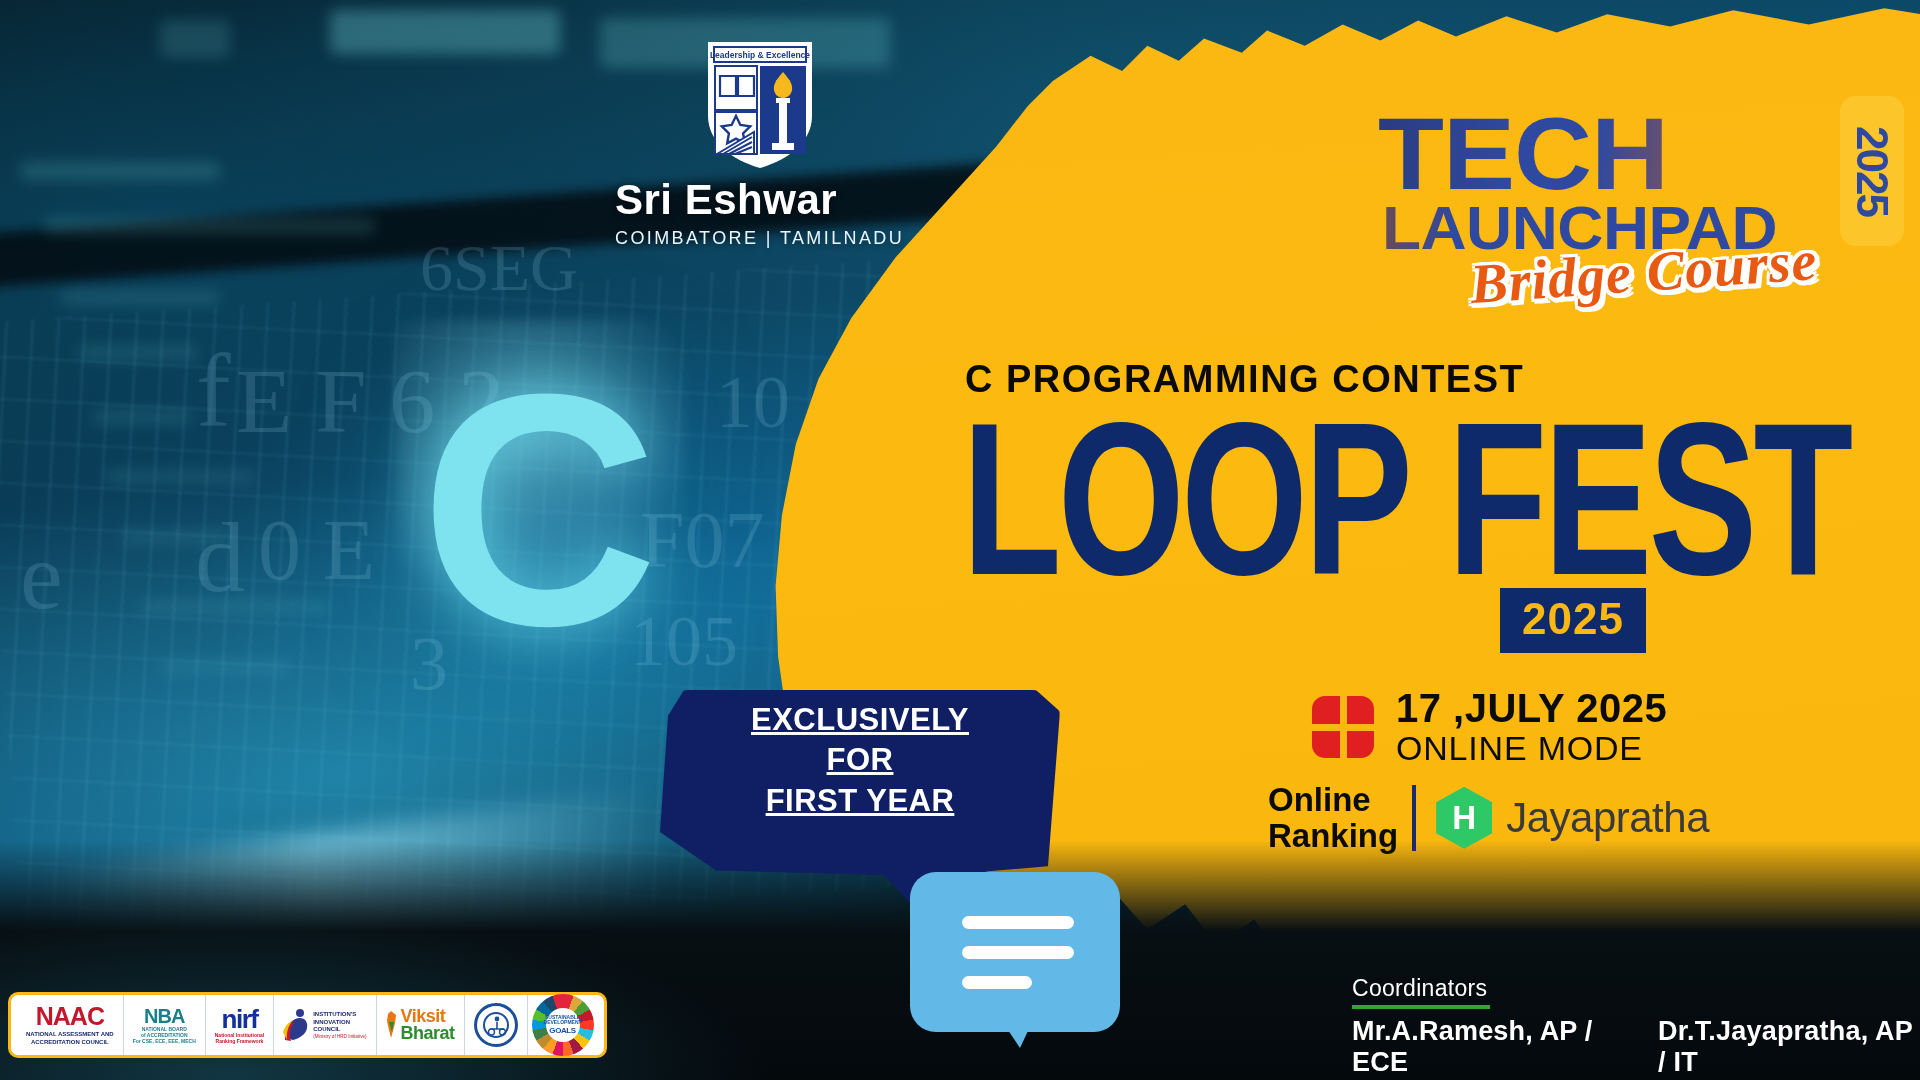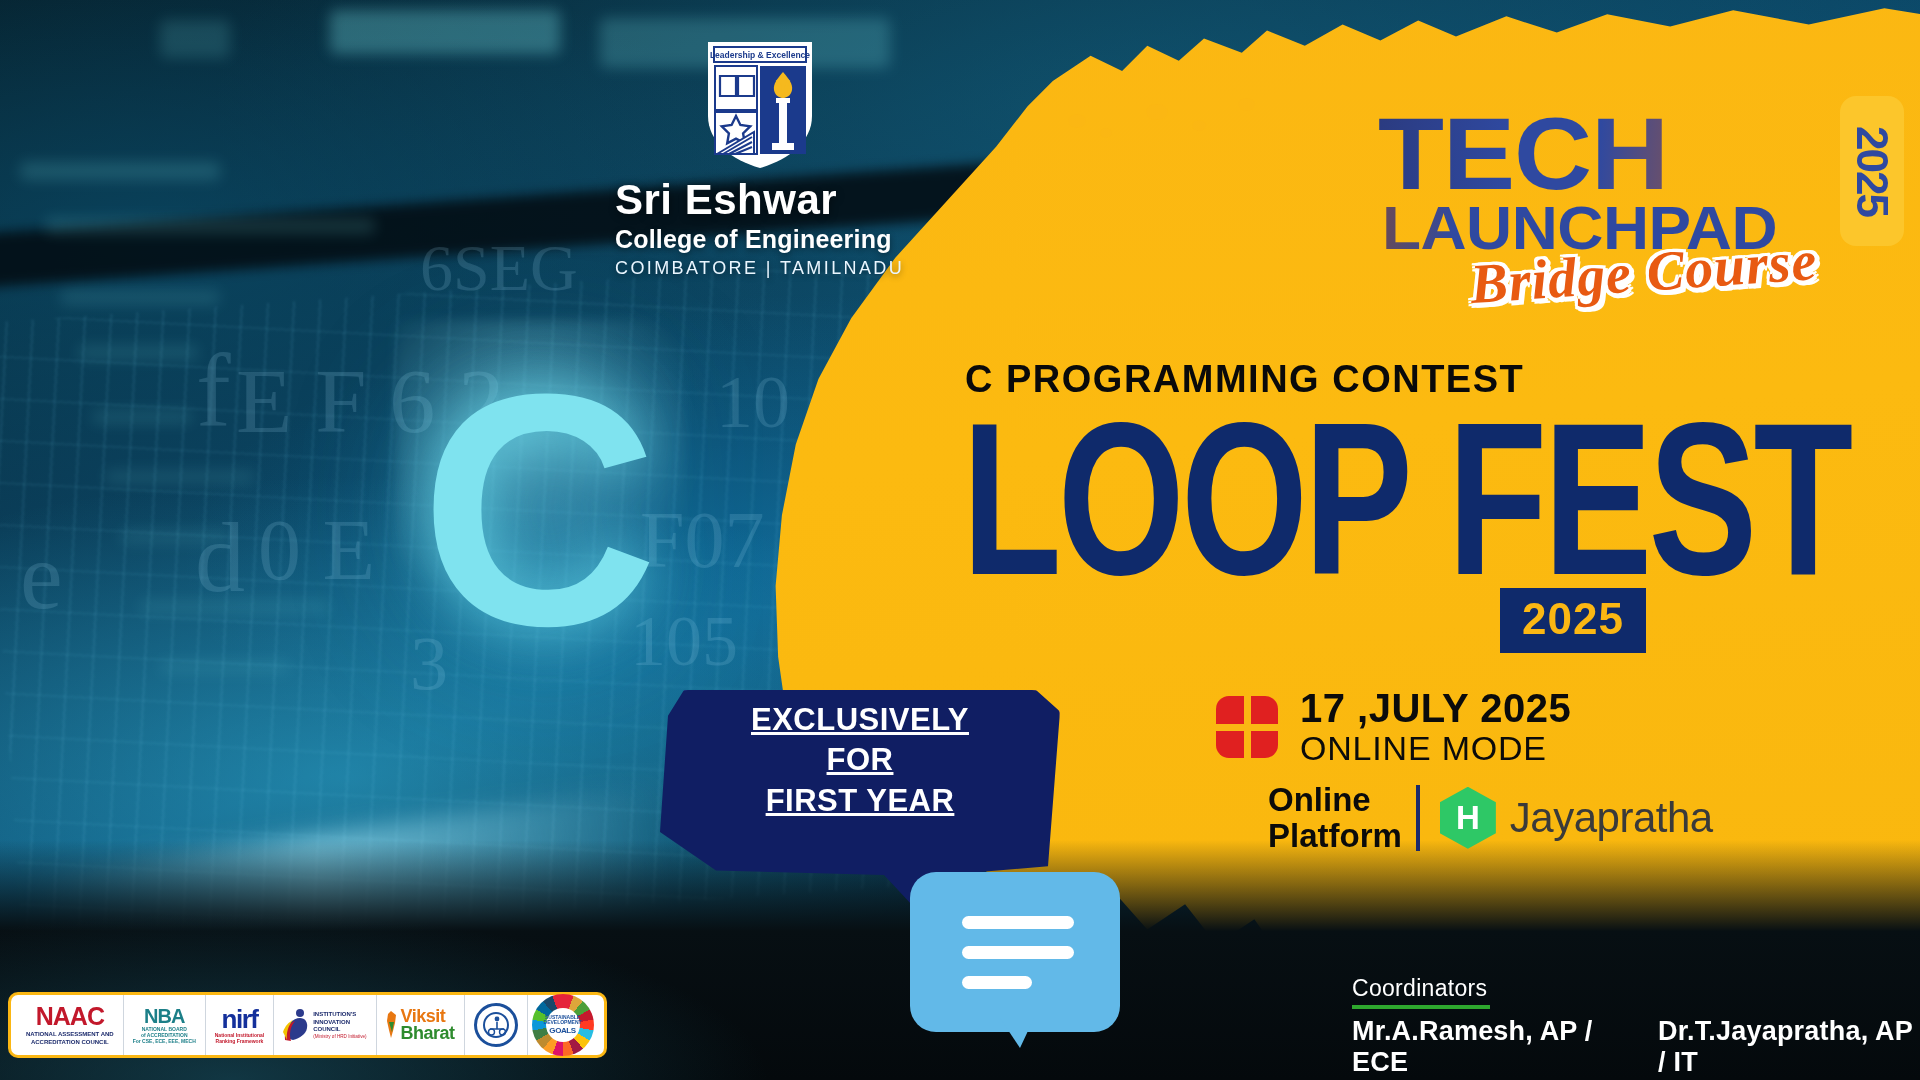--- a/index.html
+++ b/index.html
@@ -176,21 +176,21 @@
     background:#62B9E8; border-radius:26px;
   }
   .chat-tail {
     position:absolute; left:1000px; top:1018px;
     width:0; height:0; border-left:20px solid transparent;
     border-right:14px solid transparent; border-top:30px solid #62B9E8;
   }
   .chat-line { position:absolute; height:13px; background:#ffffff; border-radius:7px; }
 
   
-  .date-row { position:absolute; left:1216px; top:688px; display:flex; align-items:center; gap:22px; }
+  .date-row { position:absolute; left:1312px; top:688px; display:flex; align-items:center; gap:22px; }
   .cal-icon {
     width:62px; height:62px; background:#E02020; border-radius:13px;
     position:relative; overflow:hidden; flex:0 0 auto;
   }
   .cal-icon::before, .cal-icon::after {
     content:""; position:absolute; background:#FBB713;
   }
   .cal-icon::before { left:28px; top:-6px; width:7px; height:74px; }
   .cal-icon::after  { top:28px; left:-6px; height:7px; width:74px; }
   .cal-star {
@@ -328,21 +328,20 @@
         <path d="M19 116 L48 99 M25 116 L48 104 M31 116 L48 109" stroke="#1B3A8C" stroke-width="2"></path>
         <rect x="56" y="28" width="46" height="88" fill="#1B3A8C"></rect>
         <path d="M79 34 c6 7 10 12 9 18 c-1 6 -6 8 -9 8 c-3 0 -8 -2 -9 -8 c-1 -6 3 -11 9 -18 z" fill="#F5B91E"></path>
         <path d="M73 42 c3 5 4 9 3 13 M85 42 c-3 5 -4 9 -3 13" stroke="#F5B91E" stroke-width="3" fill="none"></path>
         <rect x="72" y="60" width="14" height="5" fill="#ffffff"></rect>
         <rect x="75" y="65" width="8" height="42" fill="#ffffff"></rect>
         <rect x="68" y="105" width="22" height="7" fill="#ffffff"></rect>
       </svg>
     </div>
     <div class="college-name">Sri Eshwar</div>
-    <div class="college-sub">College of Engineering</div>
     <div class="college-loc">COIMBATORE  |  TAMILNADU</div>
   </div>
 
   <div class="tl-block">
     <div class="tl-tech">TECH</div>
     <div class="tl-launch">LAUNCHPAD</div>
     <div class="tl-2025-badge">
       <span>2025</span>
     </div>
     <div class="tl-bridge">Bridge Course</div>
@@ -371,21 +370,21 @@
     </div>
     <div>
       <div class="date-main">17 ,JULY 2025</div>
       <div class="date-sub">ONLINE MODE</div>
     </div>
   </div>
 
   <div class="plat-row">
     <div class="plat-label">
       <div>Online</div>
-      <div>Platform</div>
+      <div>Ranking</div>
     </div>
     <div class="plat-div"></div>
     <div class="hr-hex">
       <span class="hr-h">H</span>
     </div>
     <div class="hr-name">Jayapratha</div>
   </div>
 
   <div class="coord">
     <div class="coord-title">Coordinators</div>

